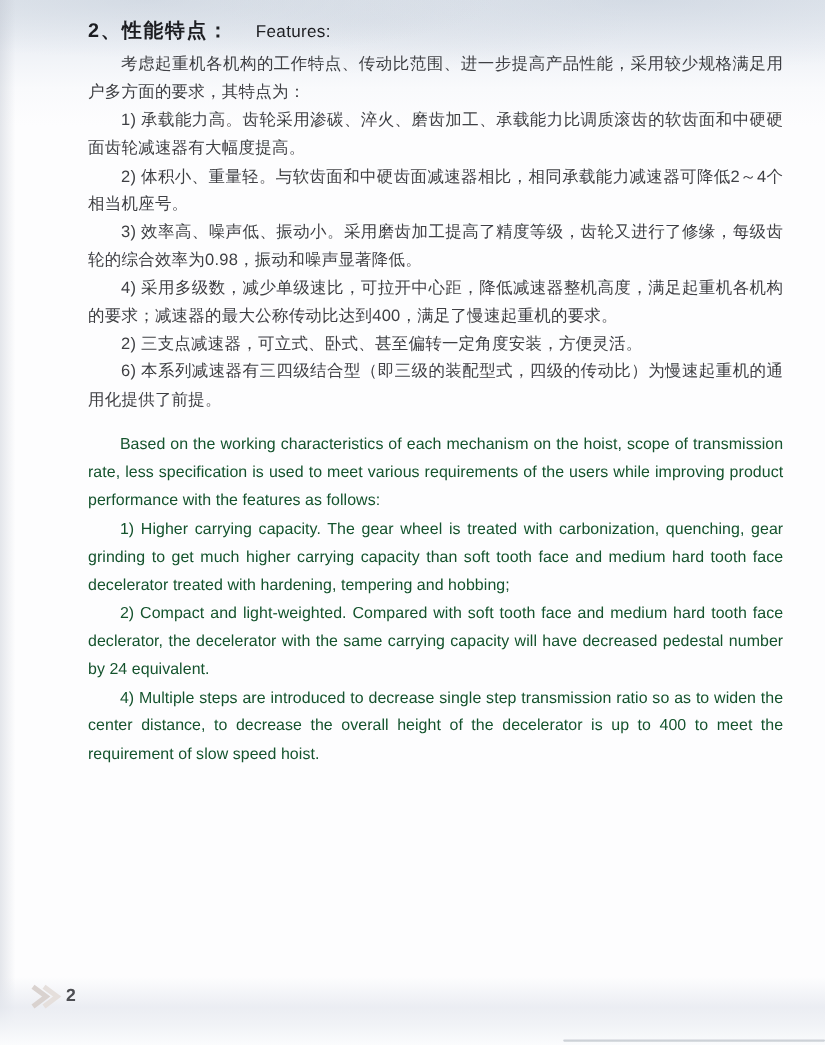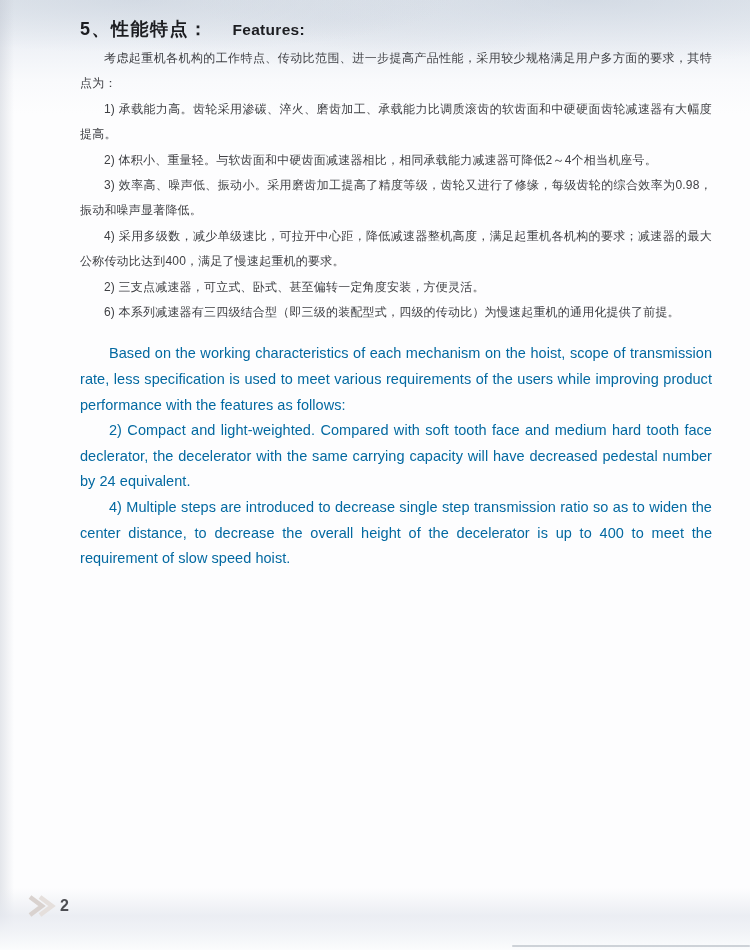--- a/index.html
+++ b/index.html
@@ -29,33 +29,33 @@
     background: #aab0ba; opacity: 0.55; border-radius: 1px;
   }
 
   .content {
     position: absolute; left: 80px; top: 13px; width: 632px;
     color: #3e3f43;
   }
 
   .title-row { margin: 0 0 5px 0; padding: 0; color: #1c1d21; }
   .t-zh { font-size: 18px; font-weight: bold; letter-spacing: 1.5px; }
-  .t-en { font-size: 15.5px; font-weight: bold; margin-left: 24px; letter-spacing: 0.3px; }
+  .t-en { font-size: 15.5px; font-weight: normal; margin-left: 24px; letter-spacing: 0.3px; }
 
   .zh-block p {
     margin: 0; text-indent: 2em; text-align: justify;
-    font-size: 12px; line-height: 25.4px;
+    font-size: 15px; line-height: 25.4px;
     letter-spacing: 0.2px;
   }
 
   .en-block { margin-top: 16px; }
   .en-block p {
     margin: 0; text-indent: 2em; text-align: justify;
     font-size: 14.5px; line-height: 25.6px;
-    letter-spacing: 0.05px; color: #0369a1;
+    letter-spacing: 0.05px; color: #14532d;
   }
 
   .footer {
     position: absolute; left: 27px; top: 893px;
     display: flex; align-items: center;
   }
   .chevron-icon { display: block; }
   .pagenum {
     font-size: 16px; font-weight: bold; color: #4d4e53; margin-left: 3px;
   }
@@ -63,35 +63,36 @@
 </head>
 <body>
 
 <div class="edge-left"></div>
 <div class="edge-bottom"></div>
 <div class="edge-bottom-line"></div>
 
 <div class="content">
 
   <h2 class="title-row">
-    <span class="t-zh">5、性能特点：</span><span class="t-en">Features:</span>
+    <span class="t-zh">2、性能特点：</span><span class="t-en">Features:</span>
   </h2>
 
   <div class="zh-block">
     <p>考虑起重机各机构的工作特点、传动比范围、进一步提高产品性能，采用较少规格满足用户多方面的要求，其特点为：</p>
     <p>1) 承载能力高。齿轮采用渗碳、淬火、磨齿加工、承载能力比调质滚齿的软齿面和中硬硬面齿轮减速器有大幅度提高。</p>
     <p>2) 体积小、重量轻。与软齿面和中硬齿面减速器相比，相同承载能力减速器可降低2～4个相当机座号。</p>
     <p>3) 效率高、噪声低、振动小。采用磨齿加工提高了精度等级，齿轮又进行了修缘，每级齿轮的综合效率为0.98，振动和噪声显著降低。</p>
     <p>4) 采用多级数，减少单级速比，可拉开中心距，降低减速器整机高度，满足起重机各机构的要求；减速器的最大公称传动比达到400，满足了慢速起重机的要求。</p>
     <p>2) 三支点减速器，可立式、卧式、甚至偏转一定角度安装，方便灵活。</p>
     <p>6) 本系列减速器有三四级结合型（即三级的装配型式，四级的传动比）为慢速起重机的通用化提供了前提。</p>
   </div>
 
   <div class="en-block">
     <p>Based on the working characteristics of each mechanism on the hoist, scope of transmission rate, less specification is used to meet various requirements of the users while improving product performance with the features as follows:</p>
+    <p>1) Higher carrying capacity. The gear wheel is treated with carbonization, quenching, gear grinding to get much higher carrying capacity than soft tooth face and medium hard tooth face decelerator treated with hardening, tempering and hobbing;</p>
     <p>2) Compact and light-weighted. Compared with soft tooth face and medium hard tooth face declerator, the decelerator with the same carrying capacity will have decreased pedestal number by 24 equivalent.</p>
     <p>4) Multiple steps are introduced to decrease single step transmission ratio so as to widen the center distance, to decrease the overall height of the decelerator is up to 400 to meet the requirement of slow speed hoist.</p>
   </div>
 
 </div>
 
 <div class="footer">
   <svg class="chevron-icon" width="30" height="26" viewBox="0 0 30 26">
     <polyline points="3,4 15,13 3,22" fill="none" stroke="#d9d2cf" stroke-width="4.5"></polyline>
     <polyline points="13,4 25,13 13,22" fill="none" stroke="#e5dfdc" stroke-width="4.5"></polyline>

